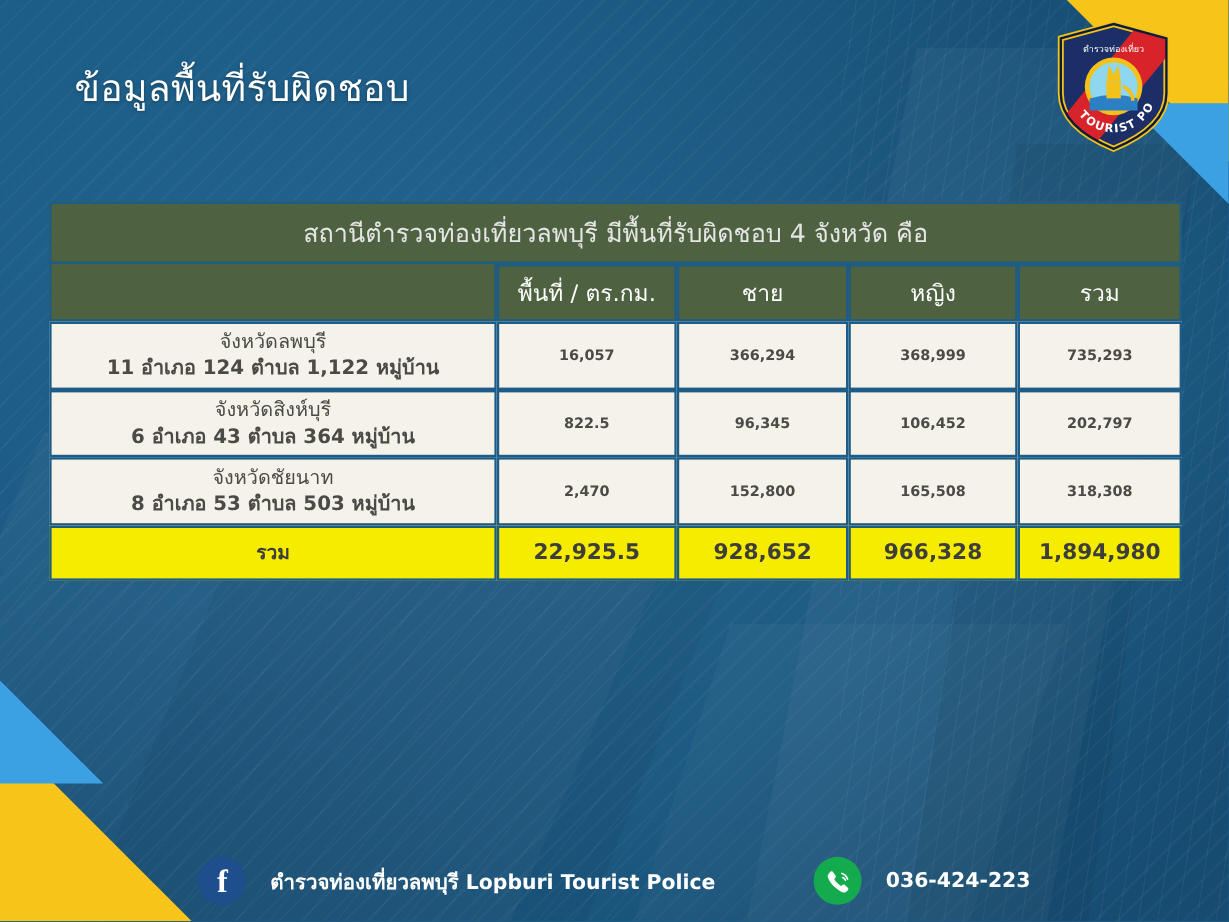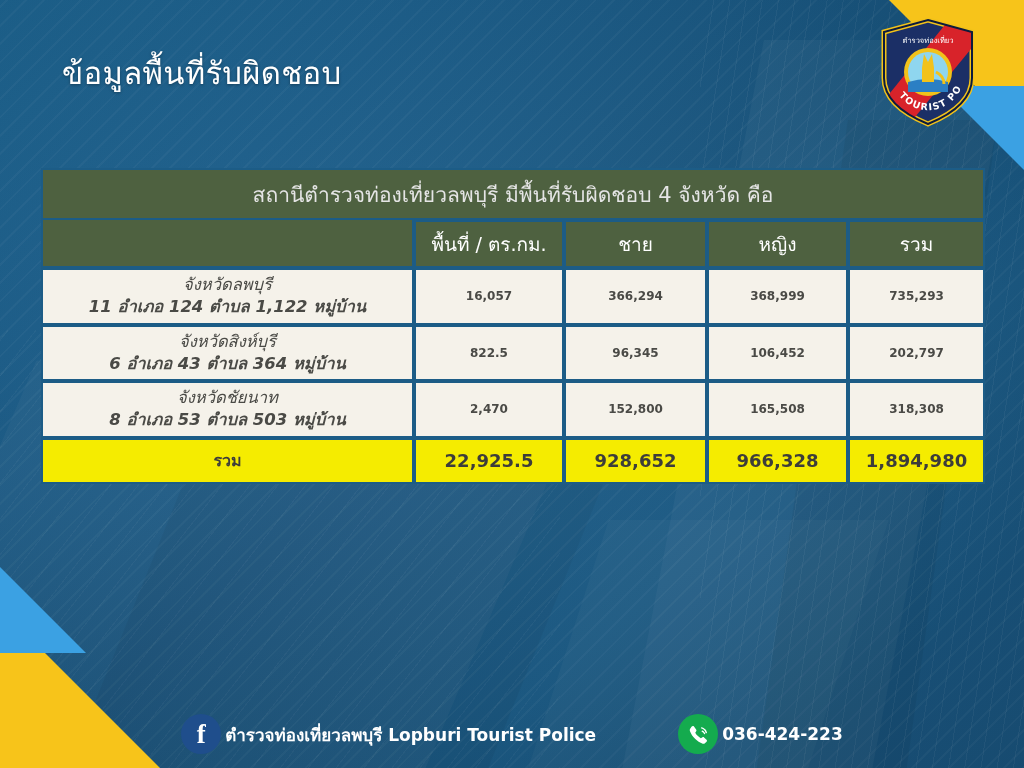--- a/index.html
+++ b/index.html
@@ -126,21 +126,21 @@
     height:52px; border-bottom:2px solid #1c5c86; padding:4px 8px;
     font-weight:400;
   }
   .hdr-blank{ background:#4e6140; border-top:none; }
   .hdr-col{
     background:#4e6140; color:#ffffff; font-size:19px;
     height:48px; font-weight:400;
   }
   .cell-name{
     background:#f5f2ea; color:#4a4a46; font-size:16.5px;
-    height:52px; line-height:1.35; padding:4px 6px;font-style:italic;
+    height:52px; line-height:1.35; padding:4px 6px;
   }
   .cell-name .l2{ font-weight:bold; }
   .cell-num{
     background:#f5f2ea; color:#4a4a46; font-size:12px; font-weight:bold;
     height:52px;
   }
   .total-label{
     background:#f5ec00; color:#3d3d3a; font-size:16px; font-weight:bold; height:46px;
   }
   .total-num{
@@ -157,21 +157,21 @@
     width:40px; height:40px; border-radius:50%; background:#1f4e8c;
     display:flex; align-items:center; justify-content:center;
     color:#fff; font-size:27px; font-weight:bold;
     font-family:"Liberation Serif",serif; line-height:1;
   }
   .ph-icon{
     width:40px; height:40px; border-radius:50%; background:#14ab4e;
     display:flex; align-items:center; justify-content:center;
   }
   .flabel{
-    color:#ffffff; font-size:17px; font-weight:bold; margin-left:4px;
+    color:#ffffff; font-size:17px; font-weight:bold; margin-left:20px;
     font-family:"DejaVu Sans","Liberation Sans",sans-serif; white-space:nowrap;
   }
   .gap-mid{ width:82px; }
 </style>
 </head>
 <body>
 
 <div id="slide">
 
   <div class="bg-pinstripe"></div>

